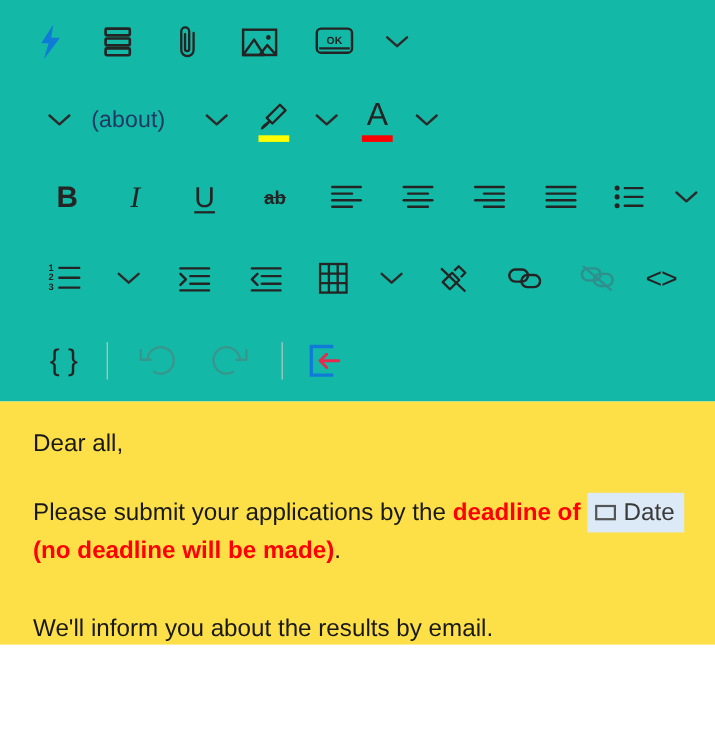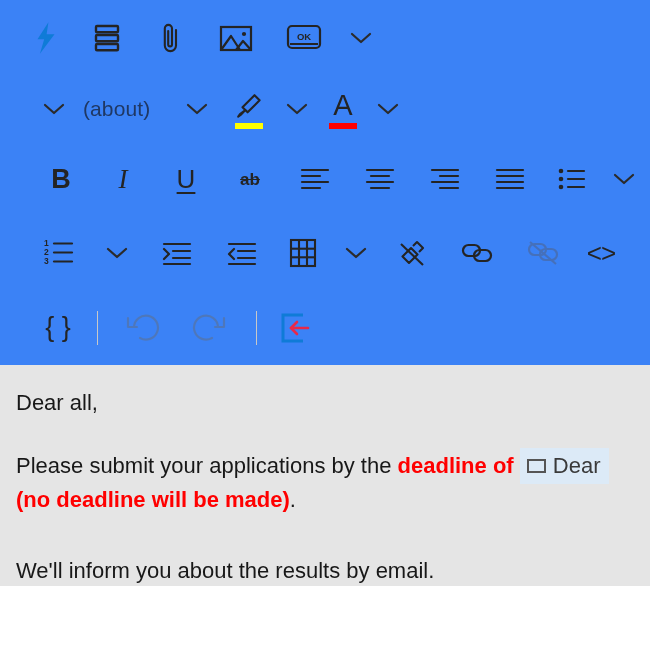--- a/index.html
+++ b/index.html
@@ -9,21 +9,21 @@
   }
   body {
     width: 650px;
     height: 670px;
     font-family: "Liberation Sans", sans-serif;
     overflow: hidden;
   }
 
   
   #toolbar {
-    background: #3b82f6;
+    background: #14b8a6;
     width: 650px;
     height: 365px;
     box-sizing: border-box;
     padding: 0;
   }
   .tb-row {
     display: flex;
     align-items: center;
     height: 74px;
     padding-left: 18px;
@@ -86,22 +86,22 @@
     left: 50%;
     transform: translateX(-50%);
     bottom: 2px;
     width: 28px;
     height: 6px;
   }
   .withbar { position: relative; height: 44px; display:flex; align-items:center; justify-content:center;}
 
   
   #content {
-    background: #e5e5e5;
-    padding: 22px 14px 0 16px;
+    background: #fde047;
+    padding: 22px 14px 0 30px;
     box-sizing: border-box;
   }
   .para {
     font-size: 22px;
     color: #181818;
     line-height: 1.42;
     margin: 0 0 30px 0;
     font-family: "Liberation Sans", sans-serif;
   }
   .para.tight { margin-bottom: 39px; }
@@ -472,21 +472,21 @@
 <div id="content">
 
   <p class="para">
     <span>Dear all,</span>
   </p>
 
   <p class="para tight">
     <span>Please submit your applications by the </span><span class="red-bold">deadline of</span>
     <span class="chip">
         <span class="chip-box"></span>
-        <span>Dear</span>
+        <span>Date</span>
       </span>
     <span class="red-bold">(no deadline will be made)</span><span>.</span>
   </p>
 
   <p class="para">
     <span>We'll inform you about the results by email.</span>
   </p>
 </div>
 
 </body></html>

